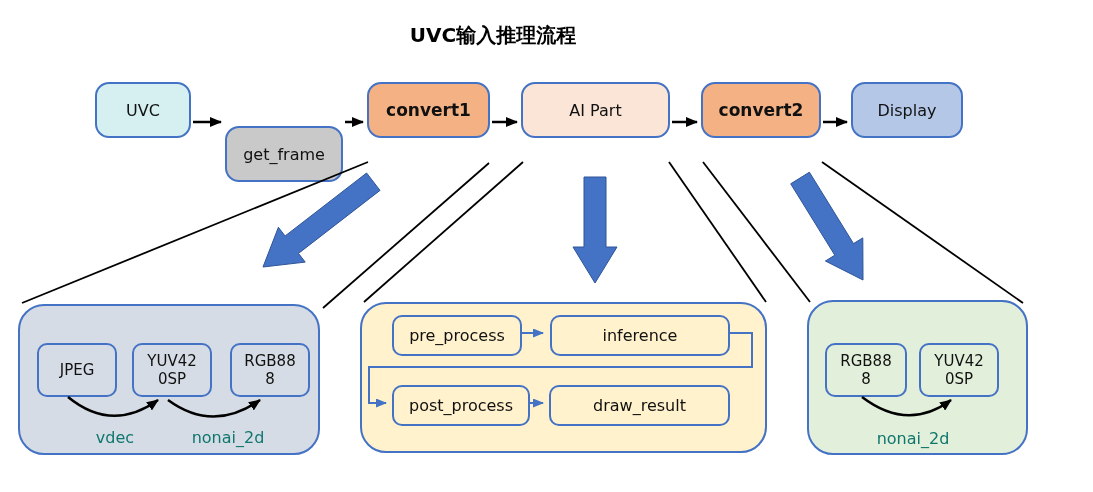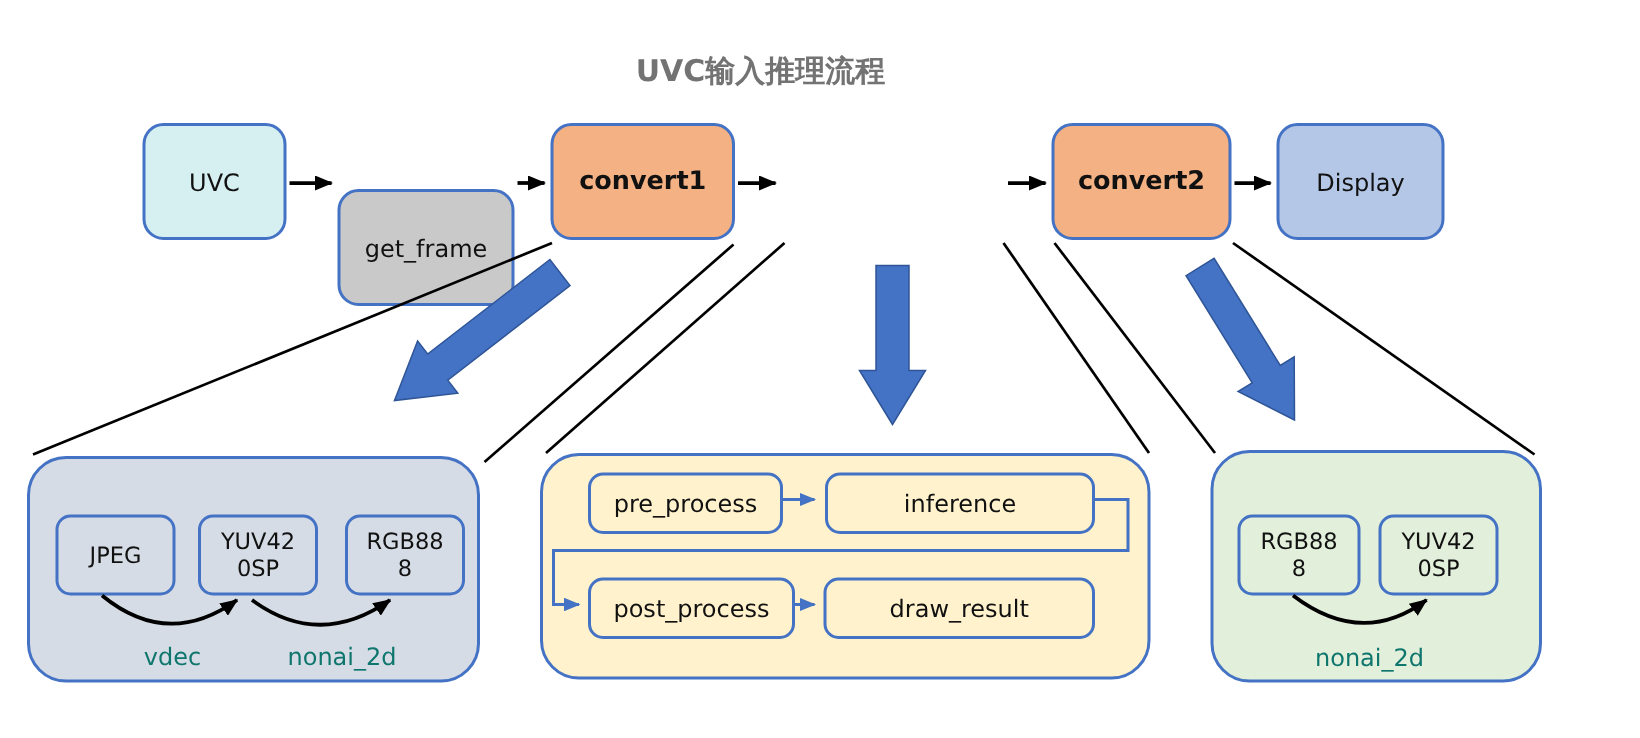--- a/index.html
+++ b/index.html
@@ -1,25 +1,25 @@
 <!DOCTYPE html>
 <html><head>
 <meta charset="utf-8">
 <style>
   html,body{margin:0;padding:0;background:#fff;}
   .canvas{
     position:relative; width:1093px; height:492px; background:#ffffff;
     font-family:"DejaVu Sans","Liberation Sans",sans-serif; overflow:hidden;
   }
   .title{
-    position:absolute; left:507px; top:22px; transform:translateX(-50%);
-    font-size:20px; font-weight:bold; color:#737373; white-space:nowrap;margin-top:12px;
+    position:absolute; left:493px; top:22px; transform:translateX(-50%);
+    font-size:20px; font-weight:bold; color:#000000; white-space:nowrap;
   }
   .node{
-    position:absolute; top:82px; height:78px; box-sizing:border-box;
+    position:absolute; top:82px; height:56px; box-sizing:border-box;
     border:2px solid #4472c4; border-radius:14px;
     display:flex; align-items:center; justify-content:center;
     font-size:16px; color:#111;
   }
   .node.bold{ font-weight:bold; font-size:17px; }
   .grp{
     position:absolute; box-sizing:border-box;
     border:2px solid #4472c4; border-radius:26px;
   }
   .sub{
@@ -43,20 +43,23 @@
   <div class="title">UVC输入推理流程</div>
 
   <div class="node" style="left:95px;width:96px;background:#d6f0f1;">
     <span>UVC</span>
   </div>
   <div class="node" style="left:225px;width:118px;background:#c9c9c9;margin-top:44px;">
     <span>get_frame</span>
   </div>
   <div class="node bold" style="left:367px;width:123px;background:#f4b183;">
     <span>convert1</span>
+  </div>
+  <div class="node" style="left:521px;width:149px;background:#fbe5d6;">
+    <span>AI Part</span>
   </div>
   <div class="node bold" style="left:701px;width:120px;background:#f4b183;">
     <span>convert2</span>
   </div>
   <div class="node" style="left:851px;width:112px;background:#b4c7e7;">
     <span>Display</span>
   </div>
 
   <div class="grp" style="left:18px;top:304px;width:302px;height:151px;background:#d6dce5;padding-left:20px;">
     <div class="sub" style="left:17px;top:37px;width:80px;height:54px;background:#d6dce5;">

